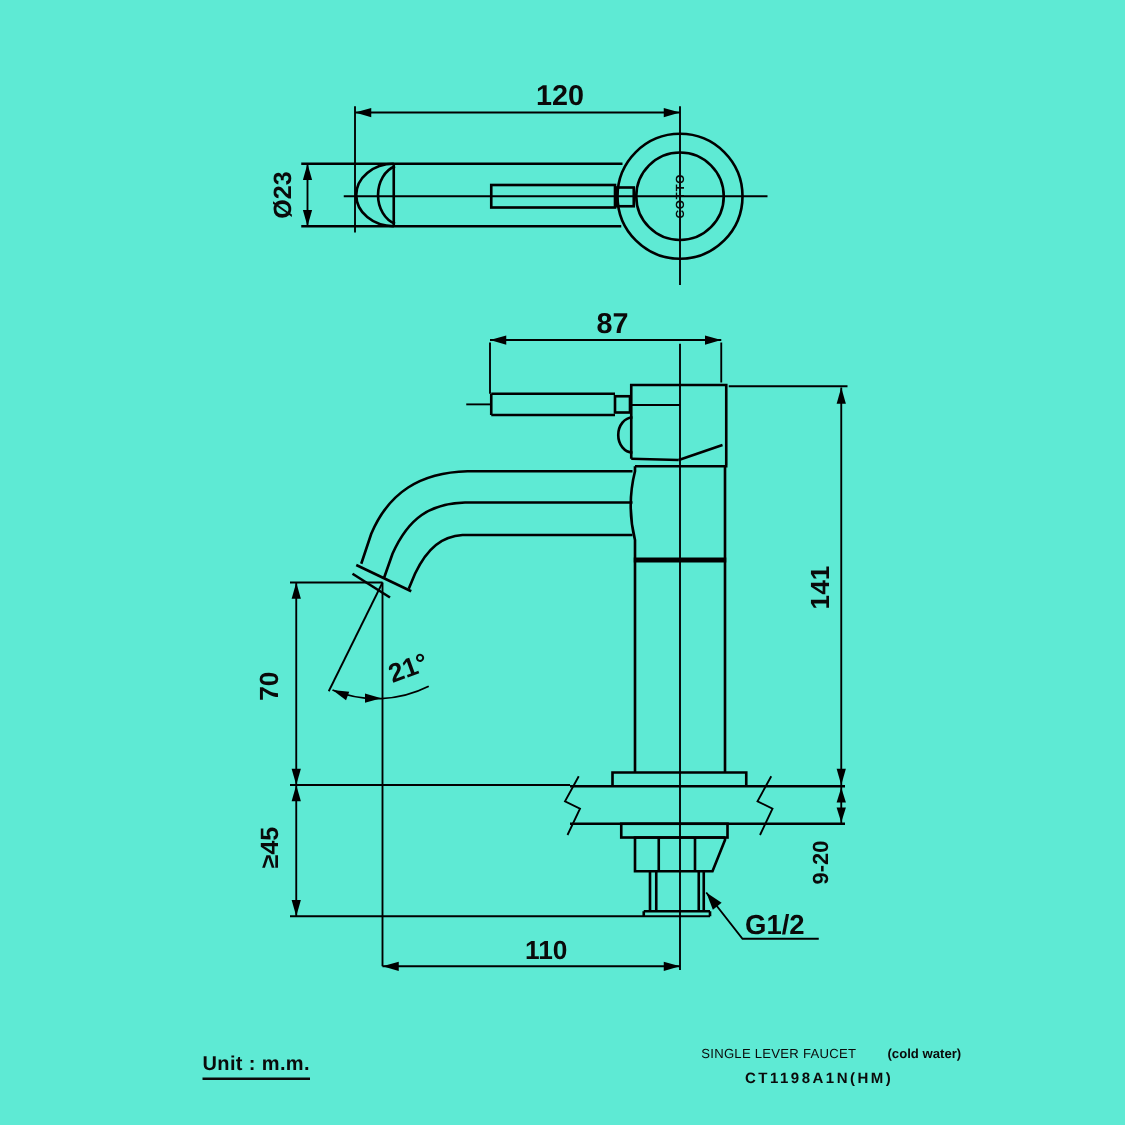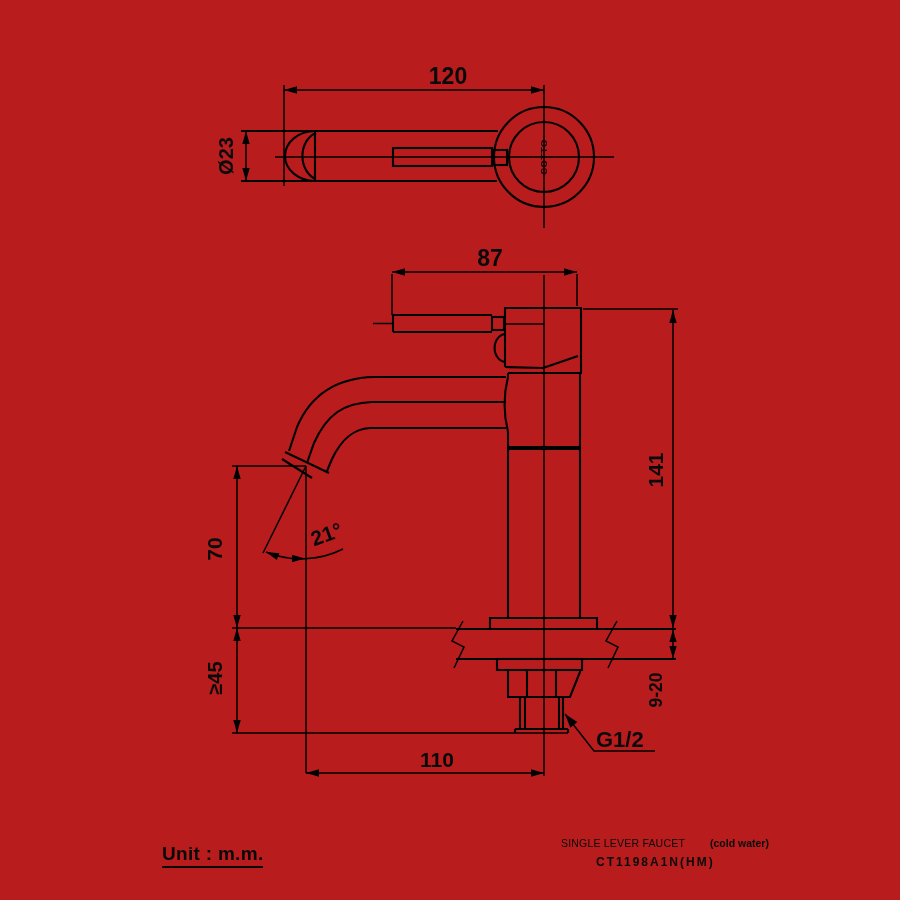--- a/index.html
+++ b/index.html
@@ -1,28 +1,28 @@
 <!DOCTYPE html>
 <html><head>
 <meta charset="utf-8">
 <style>
   html,body{margin:0;padding:0;background:#fff;}
-  .canvas{position:relative;width:900px;height:900px;background:#b91c1c;overflow:hidden;
+  .canvas{position:relative;width:900px;height:900px;background:#5eead4;overflow:hidden;
           font-family:"Liberation Sans",sans-serif;}
   .canvas svg{position:absolute;left:0;top:0;}
   .part{stroke:#000;stroke-width:2.1;fill:none;}
   .thin{stroke:#000;stroke-width:1.5;fill:none;}
   .thick{stroke:#000;stroke-width:4;fill:none;}
   .arrow{fill:#000;stroke:none;}
   .dim-text{font-family:"Liberation Sans",sans-serif;font-weight:700;fill:#0a0a0a;}
   .fs23{font-size:23px;} .fs21{font-size:21px;} .fs20{font-size:20px;}
   .fs17{font-size:17.5px;} .fs22{font-size:22px;}
   .logo-text{font-family:"Liberation Sans",sans-serif;font-weight:700;font-size:9.5px;fill:#0a0a0a;letter-spacing:.5px;}
   .footer-item{position:absolute;color:#0a0a0a;white-space:nowrap;}
-  .unit-label{left:162px;top:843px;font-size:19px;font-weight:700;border-bottom:2.2px solid #0a0a0a;padding-bottom:1px;letter-spacing:.3px;}
+  .unit-label{left:162px;top:843px;font-size:16px;font-weight:700;border-bottom:2.2px solid #0a0a0a;padding-bottom:1px;letter-spacing:.3px;}
   .product-name{left:561px;top:837px;font-size:10.5px;font-weight:400;letter-spacing:.2px;}
   .water-type{left:670px;top:837px;font-size:10.5px;font-weight:700;margin-left:40px;}
   .model-code{left:596px;top:855px;font-size:12px;font-weight:700;letter-spacing:2px;}
 </style>
 </head>
 <body>
 
 <div class="canvas">
 
 <svg width="900" height="900" viewBox="0 0 900 900">

